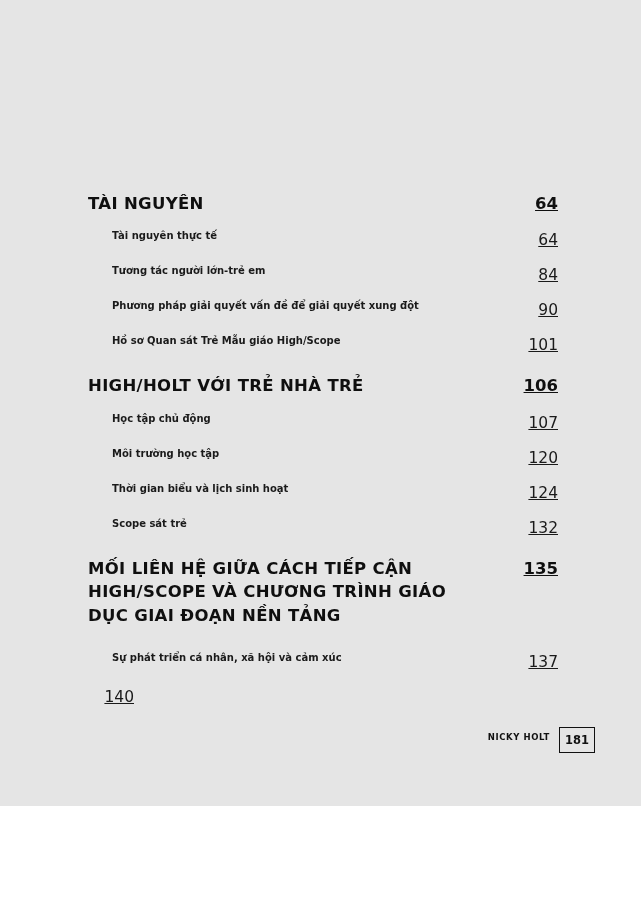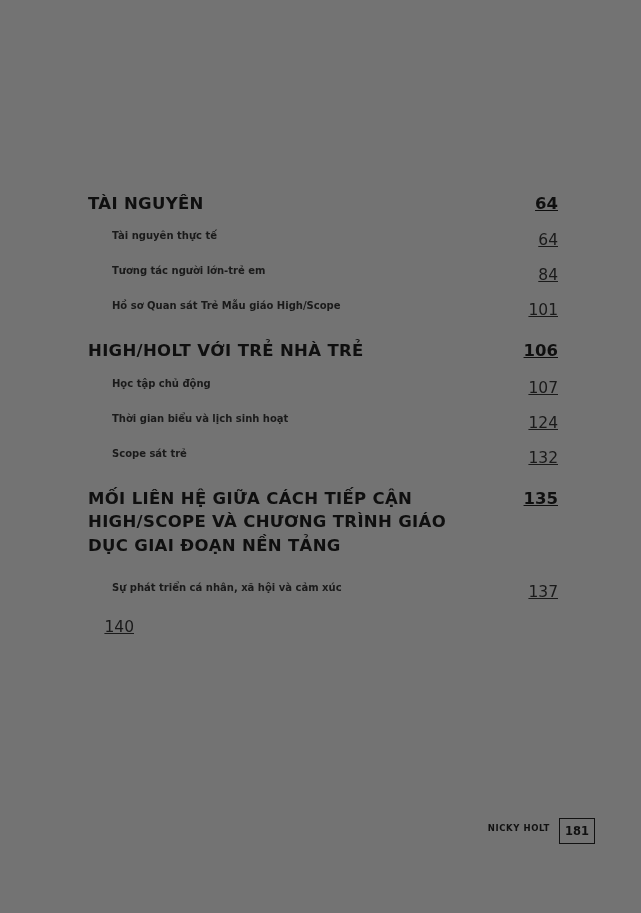--- a/index.html
+++ b/index.html
@@ -13,22 +13,22 @@
     font-family: "DejaVu Sans", "Liberation Sans", sans-serif;
     color: #1a1a1a;
     position: relative;
     overflow: hidden;
   }
   .page {
     position: absolute;
     left: 0;
     top: 0;
     width: 641px;
-    height: 913px;
-    background: #737373;
+    height: 806px;
+    background: #e5e5e5;
   }
   .toc {
     position: absolute;
     left: 88px;
     top: 192px;
     width: 470px;
   }
   .toc-row {
     display: flex;
     align-items: flex-start;
@@ -84,21 +84,21 @@
     color: #1a1a1a;
   }
 
   .spacer-small { height: 5px; }
   .spacer-medium { height: 10px; }
 
   
   .footer {
     position: absolute;
     right: 46px;
-    bottom: 76px;
+    bottom: 60px;
     display: flex;
     align-items: stretch;
     height: 19px;
   }
   .footer-author {
     font-size: 8.5px;
     font-weight: bold;
     letter-spacing: 0.07em;
     color: #111;
     display: flex;
@@ -133,39 +133,47 @@
     <div class="toc-row row-entry">
       <div class="toc-label">Tài nguyên thực tế</div>
       <div class="toc-page">64</div>
     </div>
 
     <div class="toc-row row-entry">
       <div class="toc-label">Tương tác người lớn-trẻ em</div>
       <div class="toc-page">84</div>
     </div>
 
+    <div class="toc-row row-entry">
+      <div class="toc-label">Phương pháp giải quyết vấn đề để giải quyết xung đột</div>
+      <div class="toc-page">90</div>
+    </div>
 
     <div class="toc-row row-entry">
       <div class="toc-label">Hồ sơ Quan sát Trẻ Mẫu giáo High/Scope</div>
       <div class="toc-page">101</div>
     </div>
 
     <div class="spacer-small"></div>
 
     <div class="toc-row row-heading">
       <div class="toc-label">HIGH/HOLT VỚI TRẺ NHÀ TRẺ</div>
       <div class="toc-page">106</div>
     </div>
 
     <div class="toc-row row-entry">
       <div class="toc-label">Học tập chủ động</div>
       <div class="toc-page">107</div>
     </div>
 
 
+    <div class="toc-row row-entry">
+      <div class="toc-label">Môi trường học tập</div>
+      <div class="toc-page">120</div>
+    </div>
 
     <div class="toc-row row-entry">
       <div class="toc-label">Thời gian biểu và lịch sinh hoạt</div>
       <div class="toc-page">124</div>
     </div>
 
     <div class="toc-row row-entry">
       <div class="toc-label">Scope sát trẻ</div>
       <div class="toc-page">132</div>
     </div>

